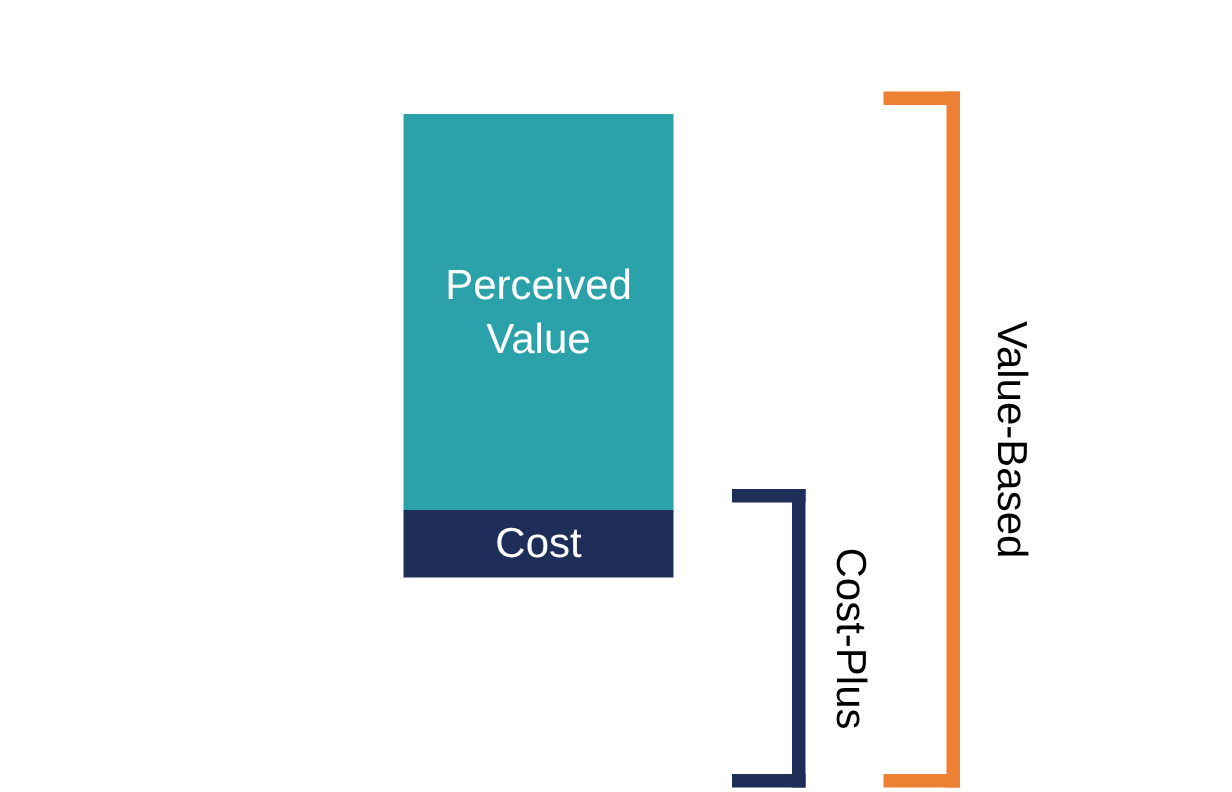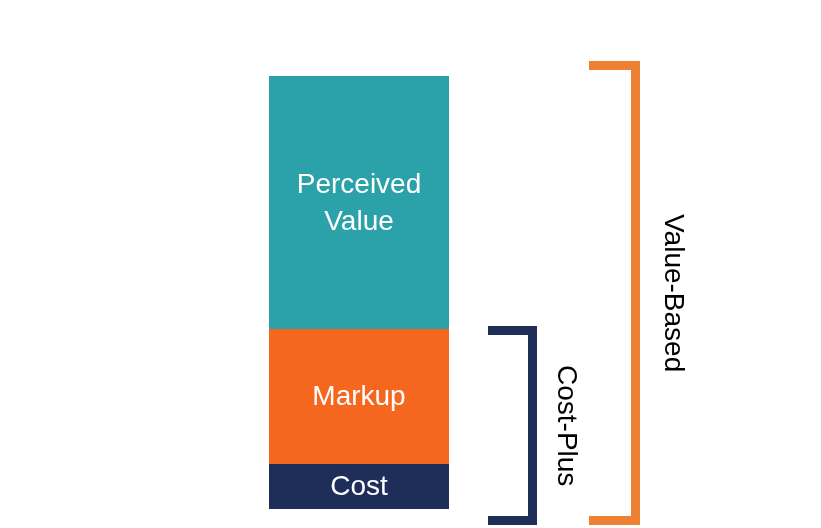--- a/index.html
+++ b/index.html
@@ -73,23 +73,20 @@
 </style>
 </head>
 <body>
 
 <div class="canvas">
 
   <div class="bar">
     <div class="segment seg-perceived" style="background-color: rgb(43, 162, 170);">
       <div class="seg-label">Perceived Value</div>
     </div>
-    <div class="segment seg-markup" style="background-color: rgb(245, 102, 31);">
-      <div class="seg-label">Markup</div>
-    </div>
     <div class="segment seg-cost" style="background-color: rgb(30, 46, 89);">
       <div class="seg-label">Cost</div>
     </div>
   </div>
 
   <div class="bracket bracket-costplus" style="border-color: rgb(30, 46, 89);"></div>
 
   <div class="vlabel vlabel-costplus">Cost-Plus</div>
 
   <div class="bracket bracket-valuebased" style="border-color: rgb(238, 128, 52);"></div>

